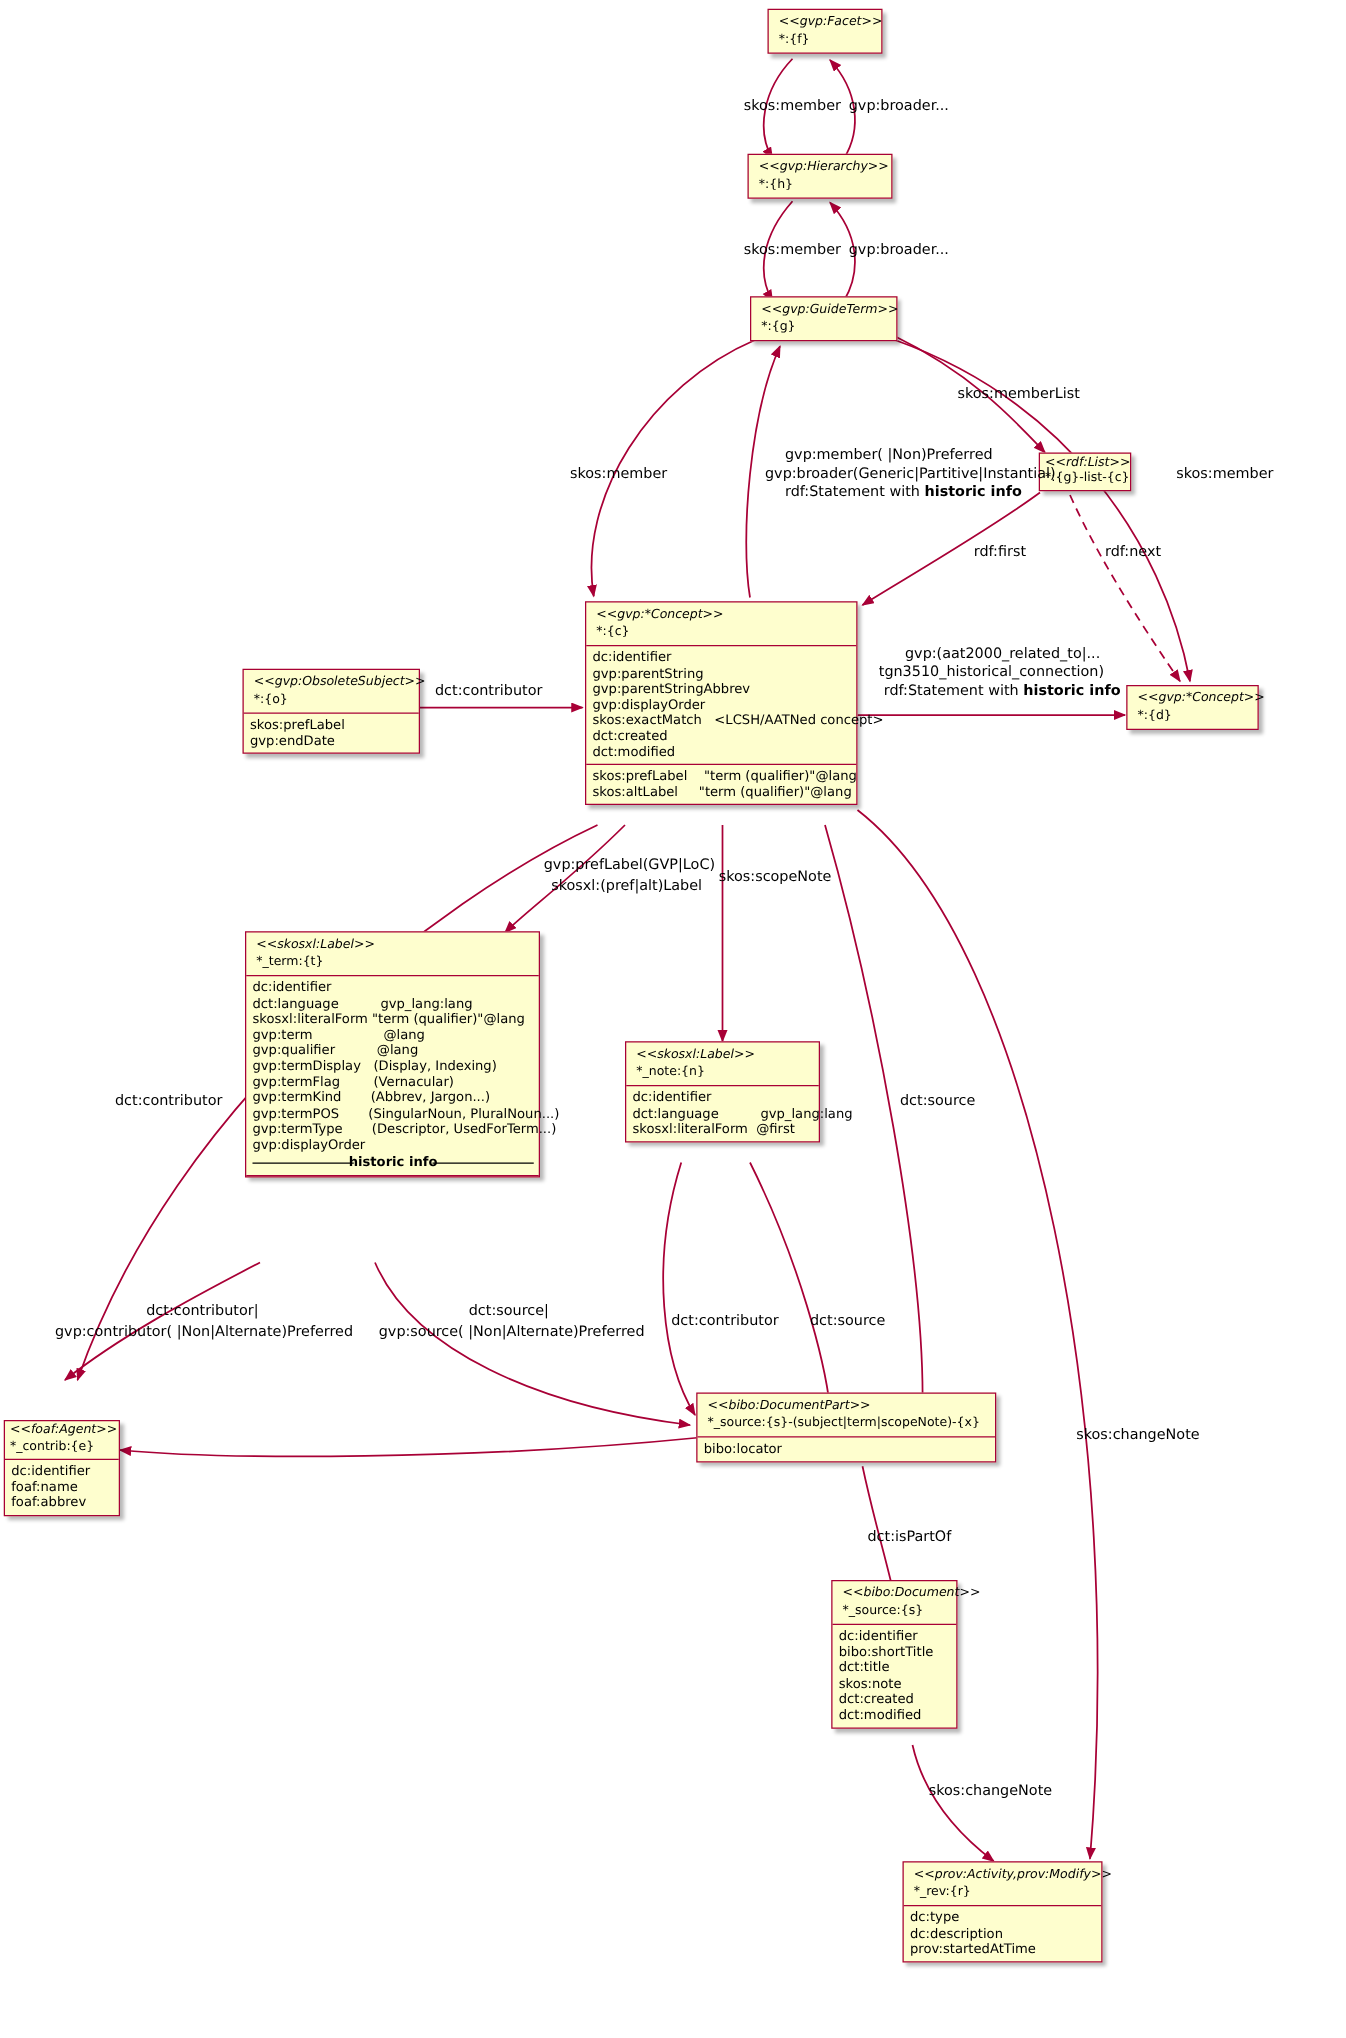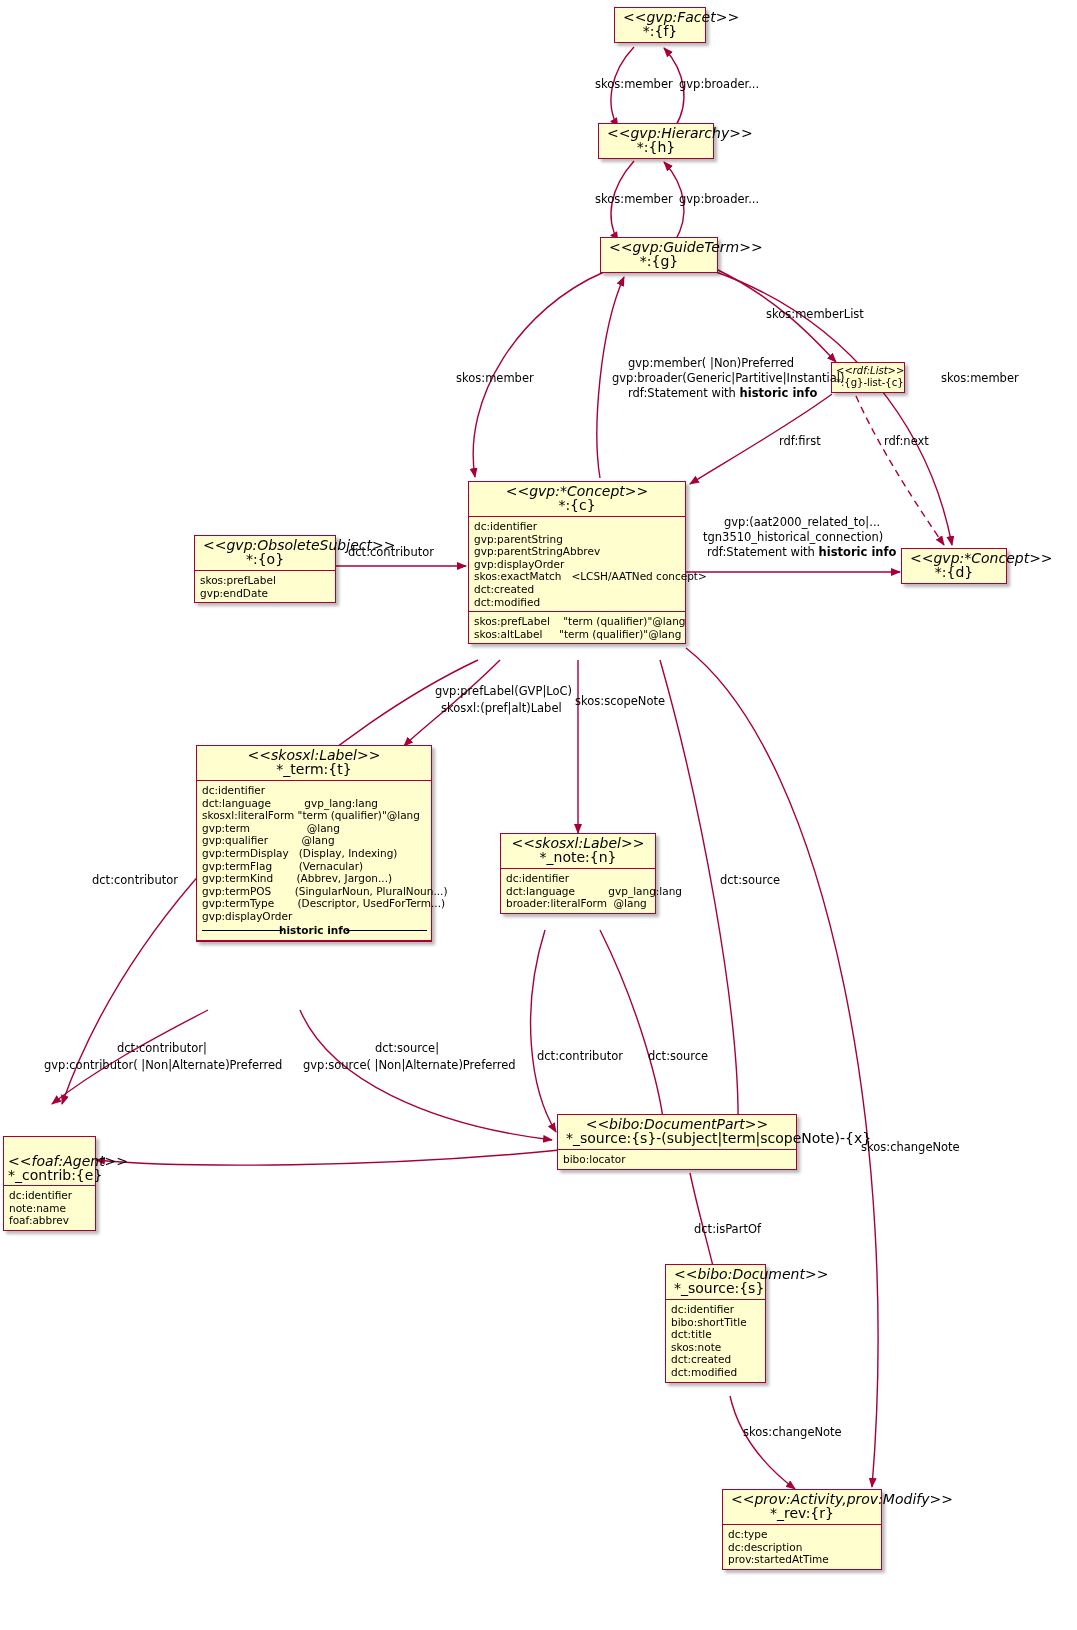--- a/index.html
+++ b/index.html
@@ -24,24 +24,24 @@
     pointer-events: none;
   }
   .uml-box {
     position: absolute;
     background: #FEFECE;
     border: 1.5px solid #A80036;
     box-shadow: 3px 3px 3px rgba(0,0,0,0.28);
     box-sizing: border-box;
   }
   .uml-head {
-    text-align: center;
+    text-align: left;
     padding: 3px 8px 4px 8px;
     line-height: 13.5px;
-    font-size: 14px;
+    font-size: 10px;
     color: #000000;
   }
   .stereo {
     font-style: italic;
     display: block;
     white-space: nowrap;
   }
   .iname {
     display: block;
     white-space: nowrap;
@@ -245,33 +245,33 @@
 
   <div class="uml-box" style="left:500px; top:833px; width:156px;">
     <div class="uml-head">
       <span class="stereo">&lt;&lt;skosxl:Label&gt;&gt;</span>
       <span class="iname">*_note:{n}</span>
     </div>
     <div class="sep"></div>
     <div class="uml-body">
       <span class="attr">dc:identifier</span>
       <span class="attr">dct:language          gvp_lang:lang</span>
-      <span class="attr">broader:literalForm  @lang</span>
+      <span class="attr">skosxl:literalForm  @first</span>
     </div>
   </div>
 
   <div class="uml-box" style="left:3px; top:1136px; width:93px;">
-    <div class="uml-head" style="padding:18px 4px 3px 4px;">
+    <div class="uml-head" style="padding:0 4px 3px 4px;">
       <span class="stereo">&lt;&lt;foaf:Agent&gt;&gt;</span>
       <span class="iname">*_contrib:{e}</span>
     </div>
     <div class="sep"></div>
     <div class="uml-body">
       <span class="attr">dc:identifier</span>
-      <span class="attr">note:name</span>
+      <span class="attr">foaf:name</span>
       <span class="attr">foaf:abbrev</span>
     </div>
   </div>
 
   <div class="uml-box" style="left:557px; top:1114px; width:240px;">
     <div class="uml-head">
       <span class="stereo">&lt;&lt;bibo:DocumentPart&gt;&gt;</span>
       <span class="iname">*_source:{s}-(subject|term|scopeNote)-{x}</span>
     </div>
     <div class="sep"></div>

